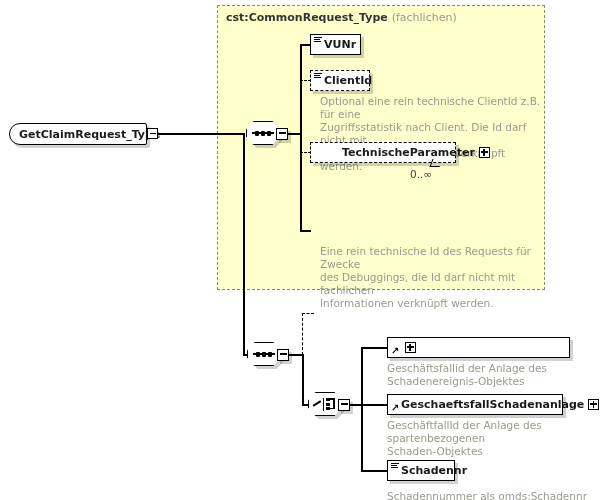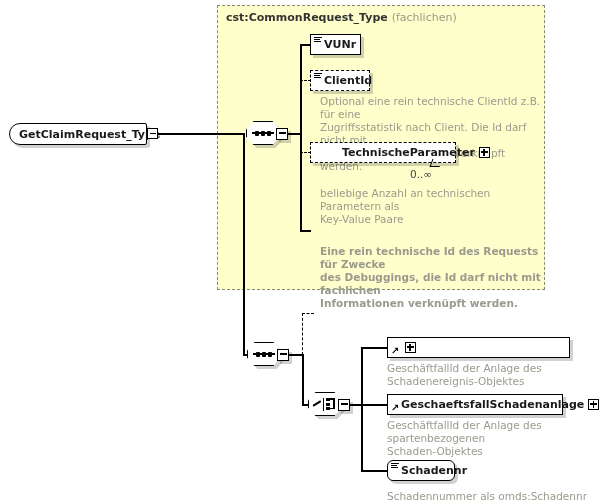--- a/index.html
+++ b/index.html
@@ -318,25 +318,23 @@
 fachlichen Informationen verknüpft werden.</div>
 
   <div class="ln dash-h" style="left:300px; top:152px; width:11px;"></div>
   <div class="node optional" style="left:310px; top:142px; width:146px;padding-left:31px;">
     <span class="plain-pad" style="padding-left:0"></span>
     <span>TechnischeParameter</span>
     <span class="pm-inline plus"></span>
   </div>
   <div class="occ-mark" style="left:431px; top:159px;"></div>
   <div class="occurs" style="left:410px; top:168px;">0..∞</div>
-  <div class="doc" style="left:320px; top:187px; width:230px;">beliebige Anzahl an technischen Parametern als
-Key-Value Paare</div>
 
   <div class="ln h" style="left:300px; top:230px; width:11px;"></div>
-  <div class="doc" style="left:320px; top:245px; width:230px;font-weight:bold;">Eine rein technische Id des Requests für Zwecke
+  <div class="doc" style="left:320px; top:245px; width:230px;">Eine rein technische Id des Requests für Zwecke
 des Debuggings, die Id darf nicht mit fachlichen
 Informationen verknüpft werden.</div>
 
   <div class="compositor" style="left:247px; top:342px;">
     <div class="comp-shadow"></div>
     <div class="comp-pm-shadow"></div>
     <div class="comp-shape"></div>
     <div class="seq-glyph">
       <span></span>
         <span></span>
@@ -370,34 +368,34 @@
   </div>
 
   <div class="ln h" style="left:350px; top:404px; width:13px;"></div>
   <div class="ln v" style="left:361px; top:347px; height:124px;"></div>
 
   <div class="ln h" style="left:361px; top:347px; width:27px;"></div>
   <div class="node" style="left:387px; top:337px; width:183px;">
     <span class="ref-icon">↗</span>
     <span class="pm-inline plus"></span>
   </div>
-  <div class="doc" style="left:387px; top:362px; width:225px;">GeschäftfallId der Anlage des
+  <div class="doc" style="left:387px; top:362px; width:225px;">Geschäftsfallid der Anlage des
 Schadenereignis-Objektes</div>
 
   <div class="ln h" style="left:361px; top:404px; width:27px;"></div>
   <div class="node" style="left:387px; top:394px; width:176px;">
     <span class="ref-icon">↗</span>
     <span>GeschaeftsfallSchadenanlage</span>
     <span class="pm-inline plus"></span>
   </div>
   <div class="doc" style="left:387px; top:419px; width:225px;">GeschäftfallId der Anlage des spartenbezogenen
 Schaden-Objektes</div>
 
   <div class="ln h" style="left:361px; top:470px; width:27px;"></div>
-  <div class="node" style="left:387px; top:460px; width:68px;border-radius:6px;">
+  <div class="node" style="left:387px; top:460px; width:68px;">
     <span class="el-icon">
         <i></i>
         <i></i>
         <i></i>
       </span>
     <span>Schadennr</span>
   </div>
   <div class="doc" style="left:387px; top:490px; width:225px;">Schadennummer als omds:Schadennr</div>
 
 </div>

